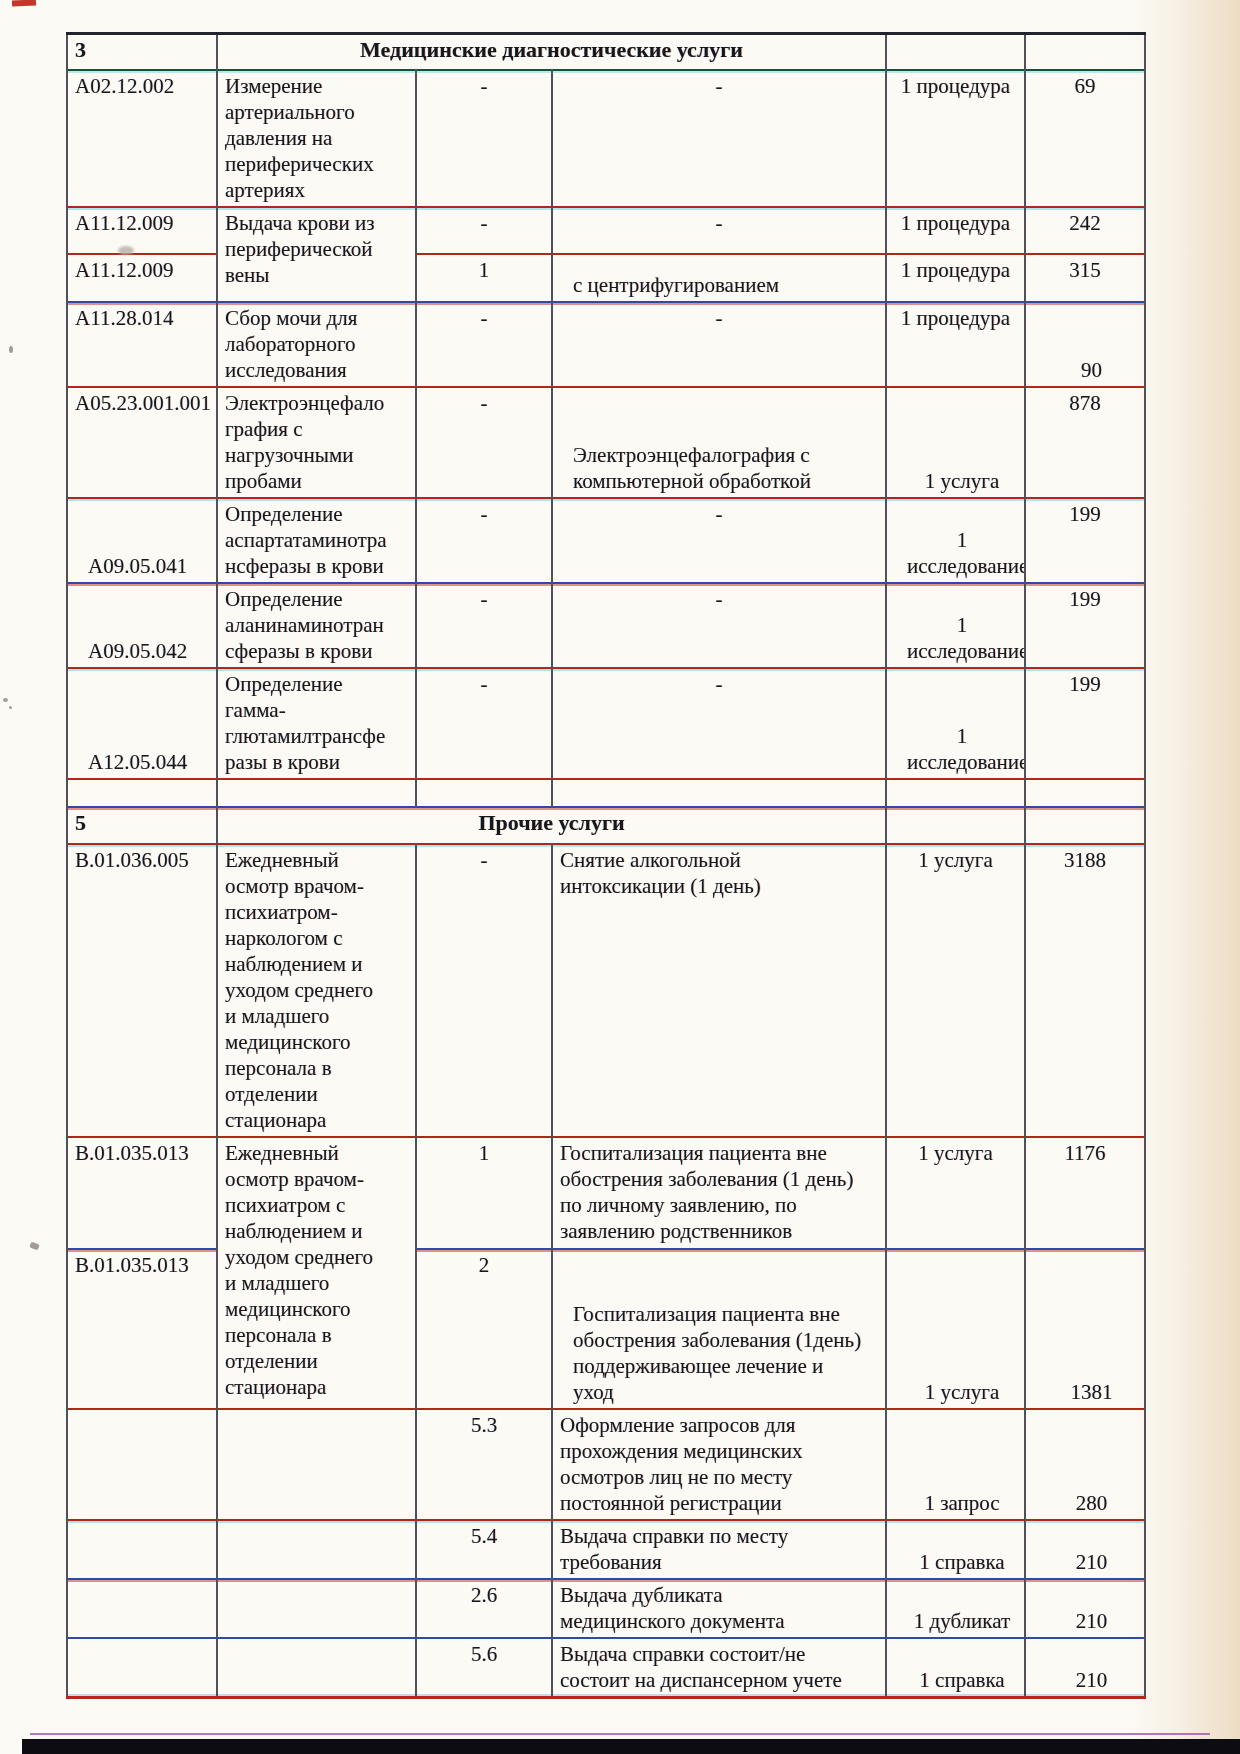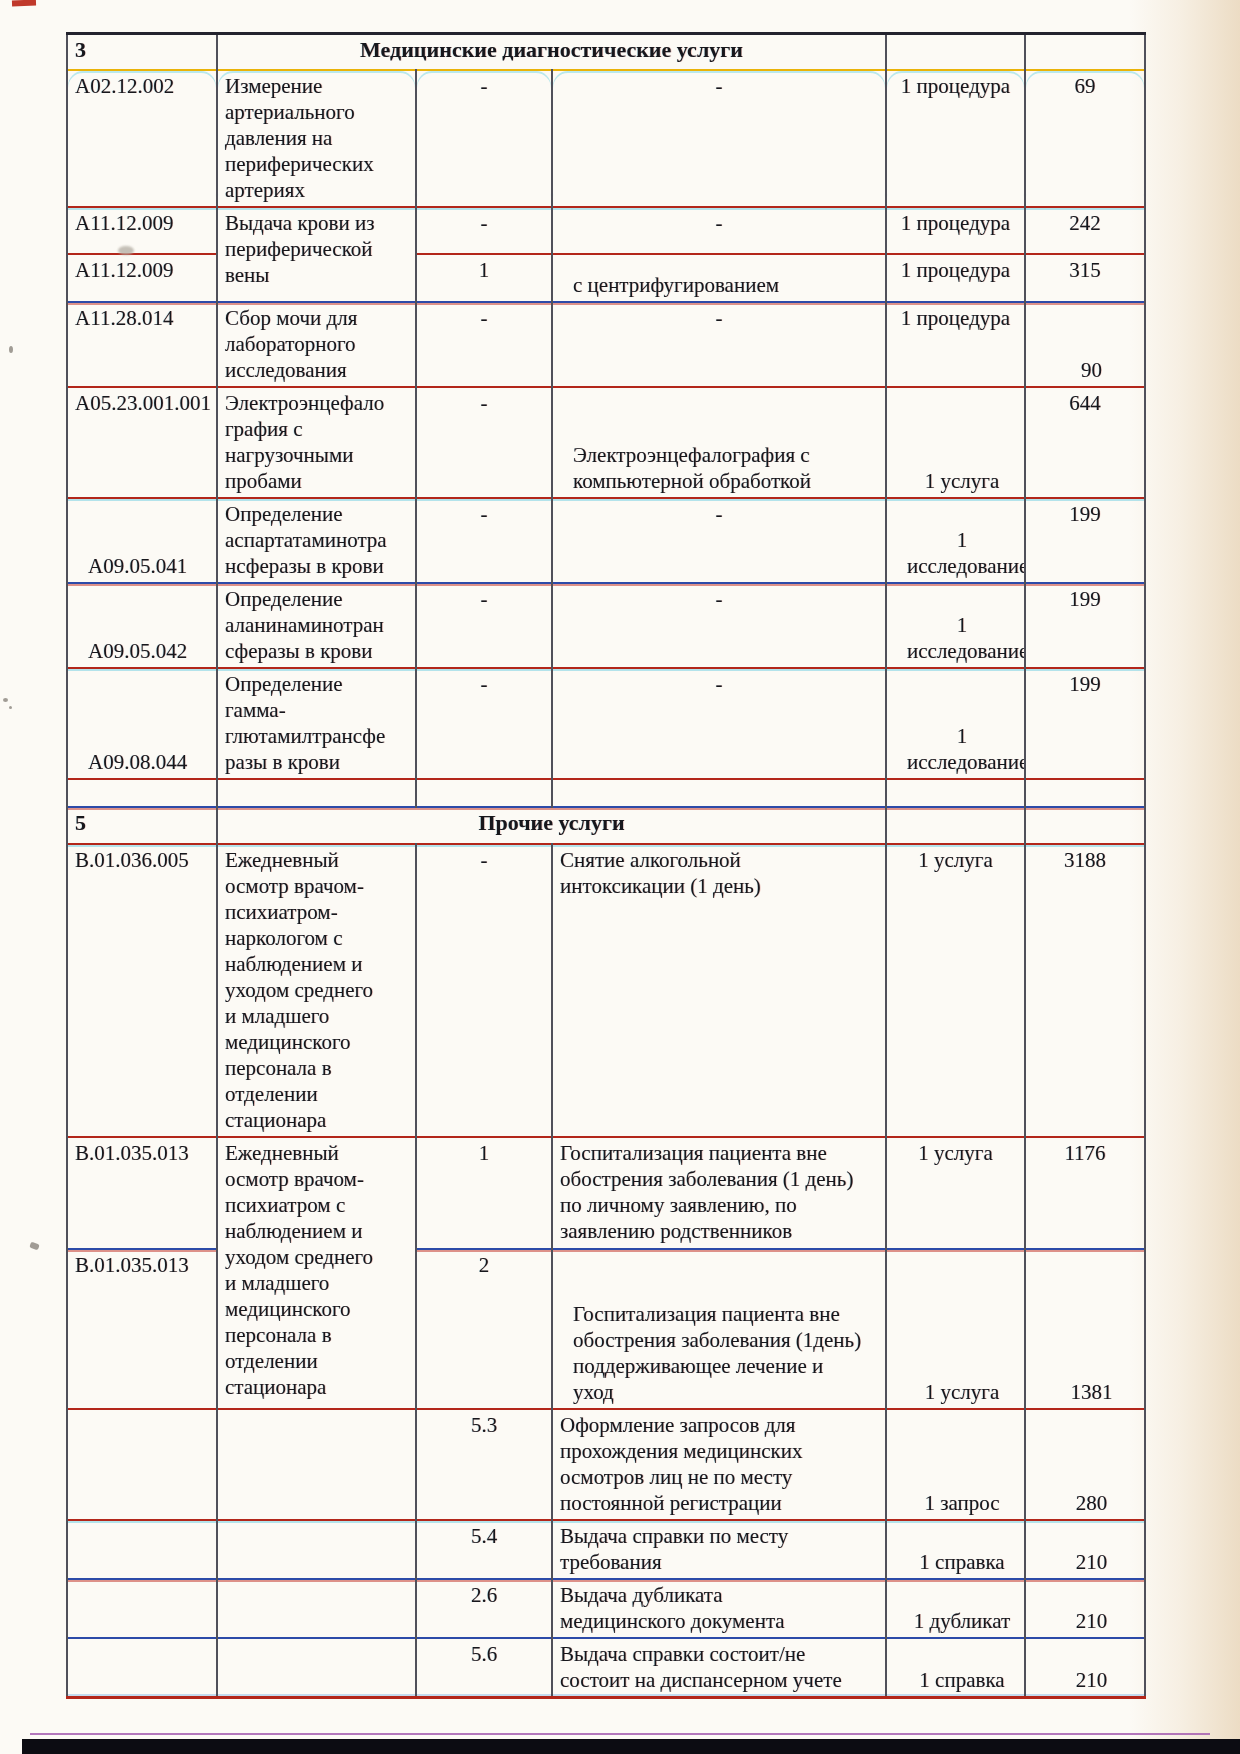--- a/index.html
+++ b/index.html
@@ -33,21 +33,21 @@
     white-space:pre-line; overflow:hidden;
     text-shadow:0.6px 0.3px 0 rgba(185,30,20,.26), -0.6px -0.3px 0 rgba(0,155,205,.20);
   }
   .b { font-weight:bold; }
   .ta-c { text-align:center; }
   .va-b { vertical-align:bottom;padding-left:20px; }
   tr.bt-dark   > td { border-top:3px solid #23232e; }
   tr.bt-red    > td { border-top:2px solid #b3261a; }
   tr.bt-redcyan> td { border-top:2px solid #b3261a; box-shadow:inset 0 2px 0 rgba(90,200,225,.45); }
   tr.bt-bluered> td { border-top:2px solid #2c4aa8; box-shadow:inset 0 2px 0 rgba(190,40,30,.5);font-family:Liberation Serif, serif; }
-  tr.bt-blue   > td { border-top:2px solid #eab308; box-shadow:inset 0 2px 0 rgba(120,215,230,.5);border-radius:15px; }
+  tr.bt-blue   > td { border-top:2px solid #14532d; box-shadow:inset 0 2px 0 rgba(120,215,230,.5); }
   tr.bb-red    > td { border-bottom:3px solid #b3261a; box-shadow:inset 0 -2px 0 rgba(90,160,225,.35);margin-left:48px; }
   td.sect { font-size:22px; }
 </style>
 </head>
 <body>
 
 <div class="page">
 
   <div class="edge-strip"></div>
 
@@ -115,21 +115,21 @@
     <tr class="bt-red" style="height:107px">
       <td>А05.23.001.001</td>
       <td>Электроэнцефало
 графия с
 нагрузочными
 пробами</td>
       <td class="ta-c">-</td>
       <td class="va-b">Электроэнцефалография с
 компьютерной обработкой</td>
       <td class="ta-c va-b">1 услуга</td>
-      <td class="ta-c">644</td>
+      <td class="ta-c">878</td>
     </tr>
 
     <tr class="bt-redcyan" style="height:81px">
       <td class="va-b">А09.05.041</td>
       <td>Определение
 аспартатаминотра
 нсферазы в крови</td>
       <td class="ta-c">-</td>
       <td class="ta-c">-</td>
       <td class="ta-c va-b">1
@@ -143,21 +143,21 @@
 аланинаминотран
 сферазы в крови</td>
       <td class="ta-c">-</td>
       <td class="ta-c">-</td>
       <td class="ta-c va-b">1
 исследование</td>
       <td class="ta-c">199</td>
     </tr>
 
     <tr class="bt-redcyan" style="height:107px">
-      <td class="va-b">А09.08.044</td>
+      <td class="va-b">А12.05.044</td>
       <td>Определение
 гамма-
 глютамилтрансфе
 разы в крови</td>
       <td class="ta-c">-</td>
       <td class="ta-c">-</td>
       <td class="ta-c va-b">1
 исследование</td>
       <td class="ta-c">199</td>
     </tr>

